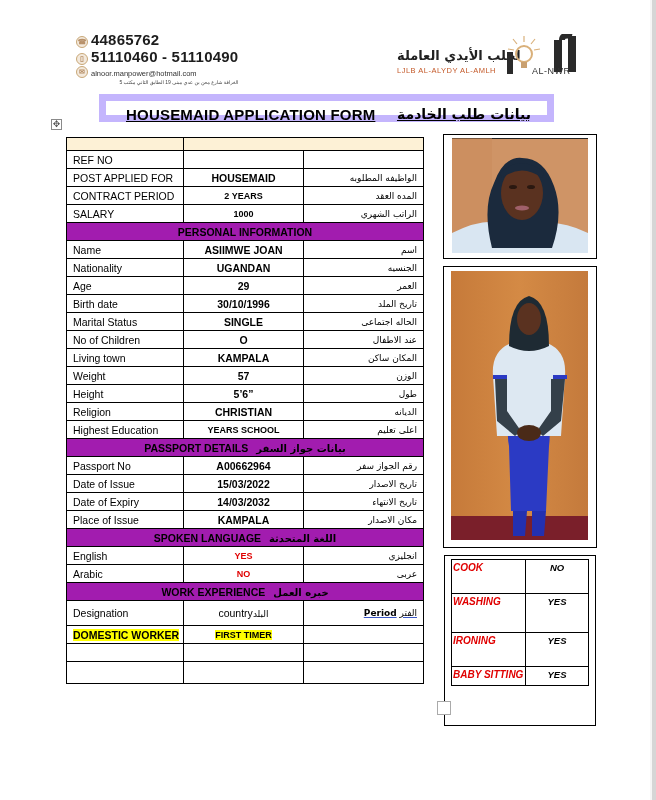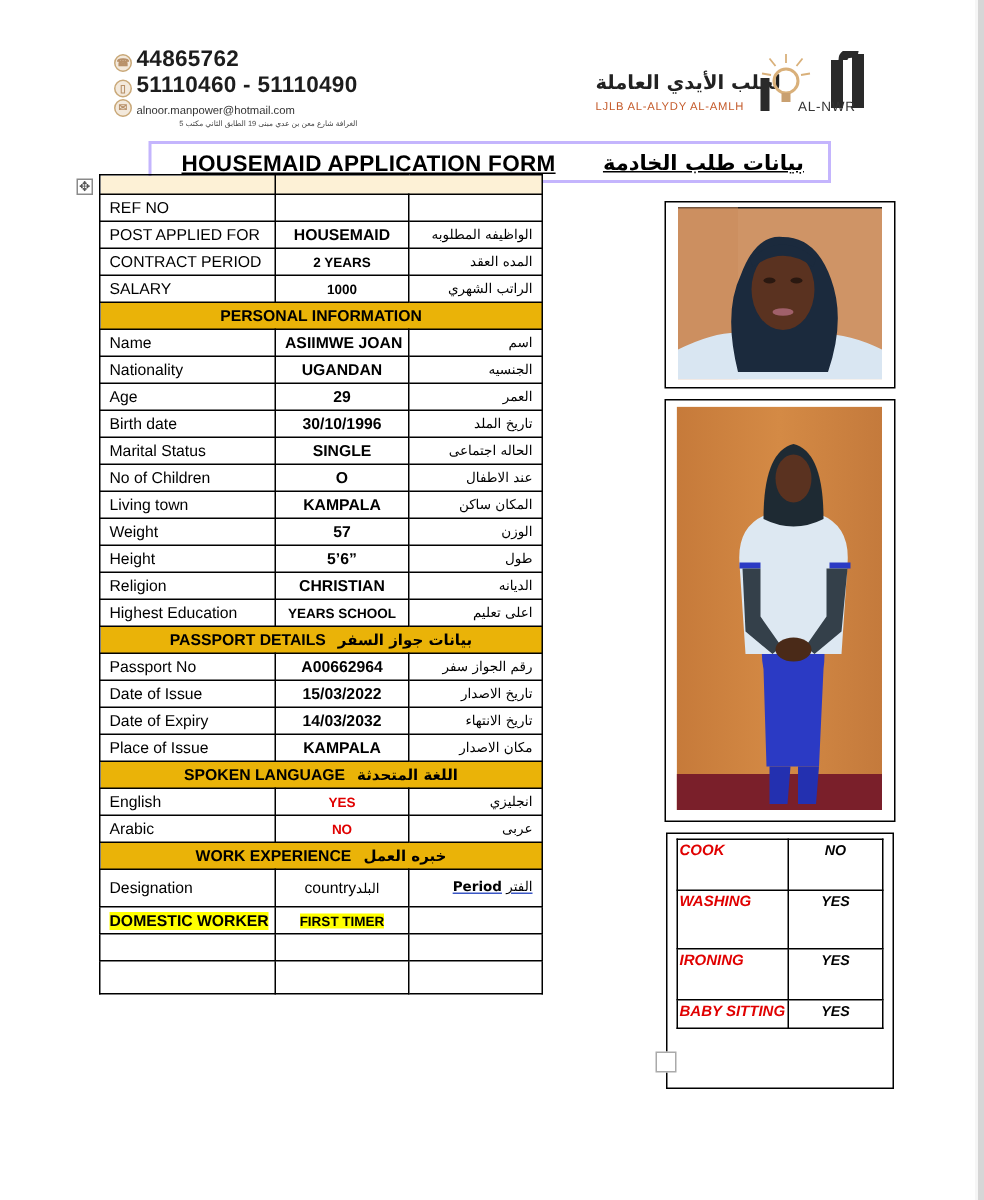--- a/index.html
+++ b/index.html
@@ -16,34 +16,34 @@
   .addr { font-size:5px; color:#444; margin-left:30px; margin-top:1px; direction:rtl; }
 
   
   .logo { position:absolute; left:392px; top:34px; width:200px; height:46px; }
   .logo-ar { position:absolute; left:5px; top:14px; font-size:13px; font-family:"DejaVu Sans", sans-serif; color:#222; direction:rtl; font-weight:bold; }
   .logo-en { position:absolute; left:5px; top:32px; font-size:7.5px; color:#c45a2a; letter-spacing:0.5px; }
   .logo-mark { position:absolute; left:112px; top:0px; width:80px; height:44px; }
   .logo-nwr { position:absolute; left:140px; top:32px; font-size:9px; color:#333; letter-spacing:0.5px; }
 
   
-  .title-box { position:absolute; left:99px; top:94px; width:455px; height:28px; border:2px solid #c4b5fd; box-sizing:border-box; }
+  .title-box { position:absolute; left:99px; top:94px; width:455px; height:28px; border:7px solid #c4b5fd; box-sizing:border-box; }
   .title-en { position:absolute; left:20px; top:5px; font-size:15px; font-weight:bold; text-decoration:underline; letter-spacing:0.2px; }
   .title-ar { position:absolute; right:16px; top:5px; font-size:14px; font-weight:bold; text-decoration:underline; font-family:"DejaVu Sans", sans-serif; direction:rtl; }
 
   .move-handle { position:absolute; left:51px; top:119px; width:11px; height:11px; border:1px solid #8a8a8a; box-sizing:border-box; background:#fff; font-size:9px; line-height:9px; text-align:center; color:#555; }
 
   
-  table.main { position:absolute; left:66px; top:116px; width:296px; border-collapse:collapse; table-layout:fixed; }
+  table.main { position:absolute; left:66px; top:137px; width:358px; border-collapse:collapse; table-layout:fixed; }
   table.main td { border:1px solid #000; font-size:10.5px; height:18px; padding:0 6px; box-sizing:border-box; white-space:nowrap; overflow:hidden; }
   table.main td.c1 { width:117px; }
   table.main td.c2 { width:144px; text-align:center; font-weight:bold; }
   table.main td.c3 { width:110px; text-align:right; font-family:"DejaVu Sans", sans-serif; font-size:9px; direction:rtl; }
   tr.yellow td { background:#fdf1d6; height:13px; }
-  tr.section td { background:#eab308; text-align:center; font-weight:bold; height:18px; }
+  tr.section td { background:#a21caf; text-align:center; font-weight:bold; height:18px; }
   td.label { font-weight:normal; }
   td.small-bold { font-size:9px !important; }
   .red { color:#e00000; }
   .sec-ar { font-family:"DejaVu Sans", sans-serif; margin-left:8px; font-size:10px; }
   .hl { background:#ffff00; font-weight:bold; }
   .period { color:#000; text-decoration:underline; text-decoration-color:#3a56c4; font-weight:bold; }
 
   
   .frame { position:absolute; border:1px solid #000; box-sizing:border-box; background:#fff; }
   .photo { position:absolute; overflow:hidden; }

